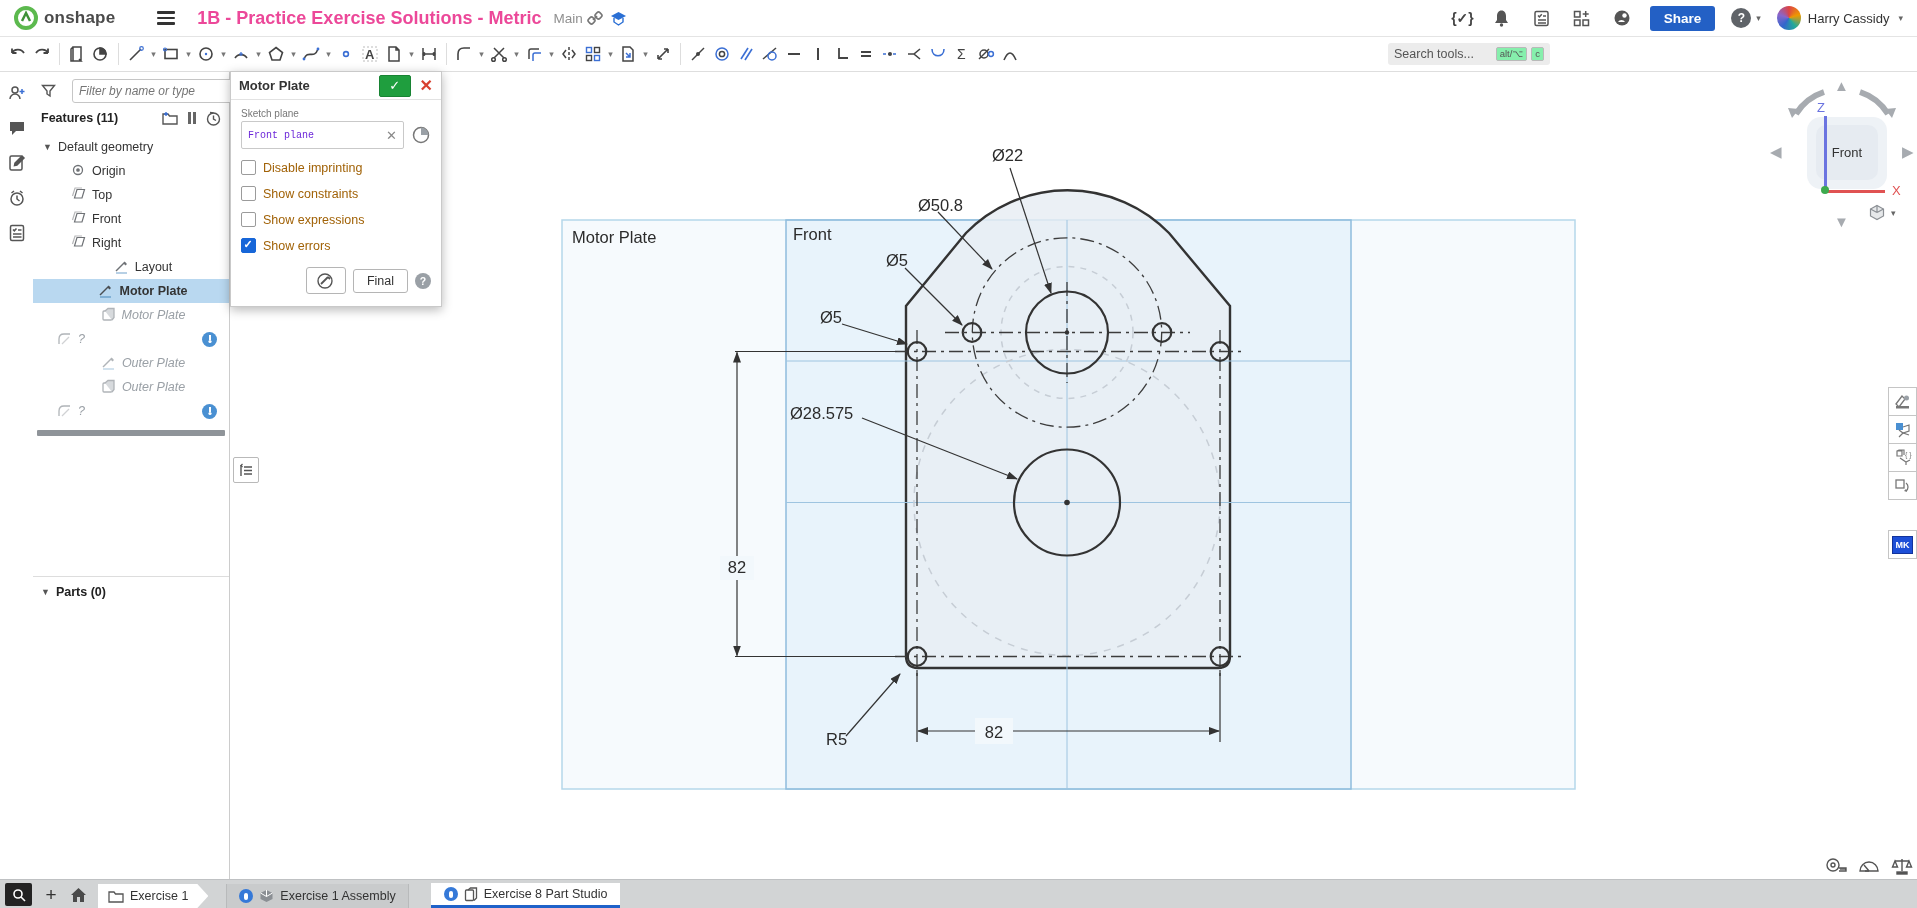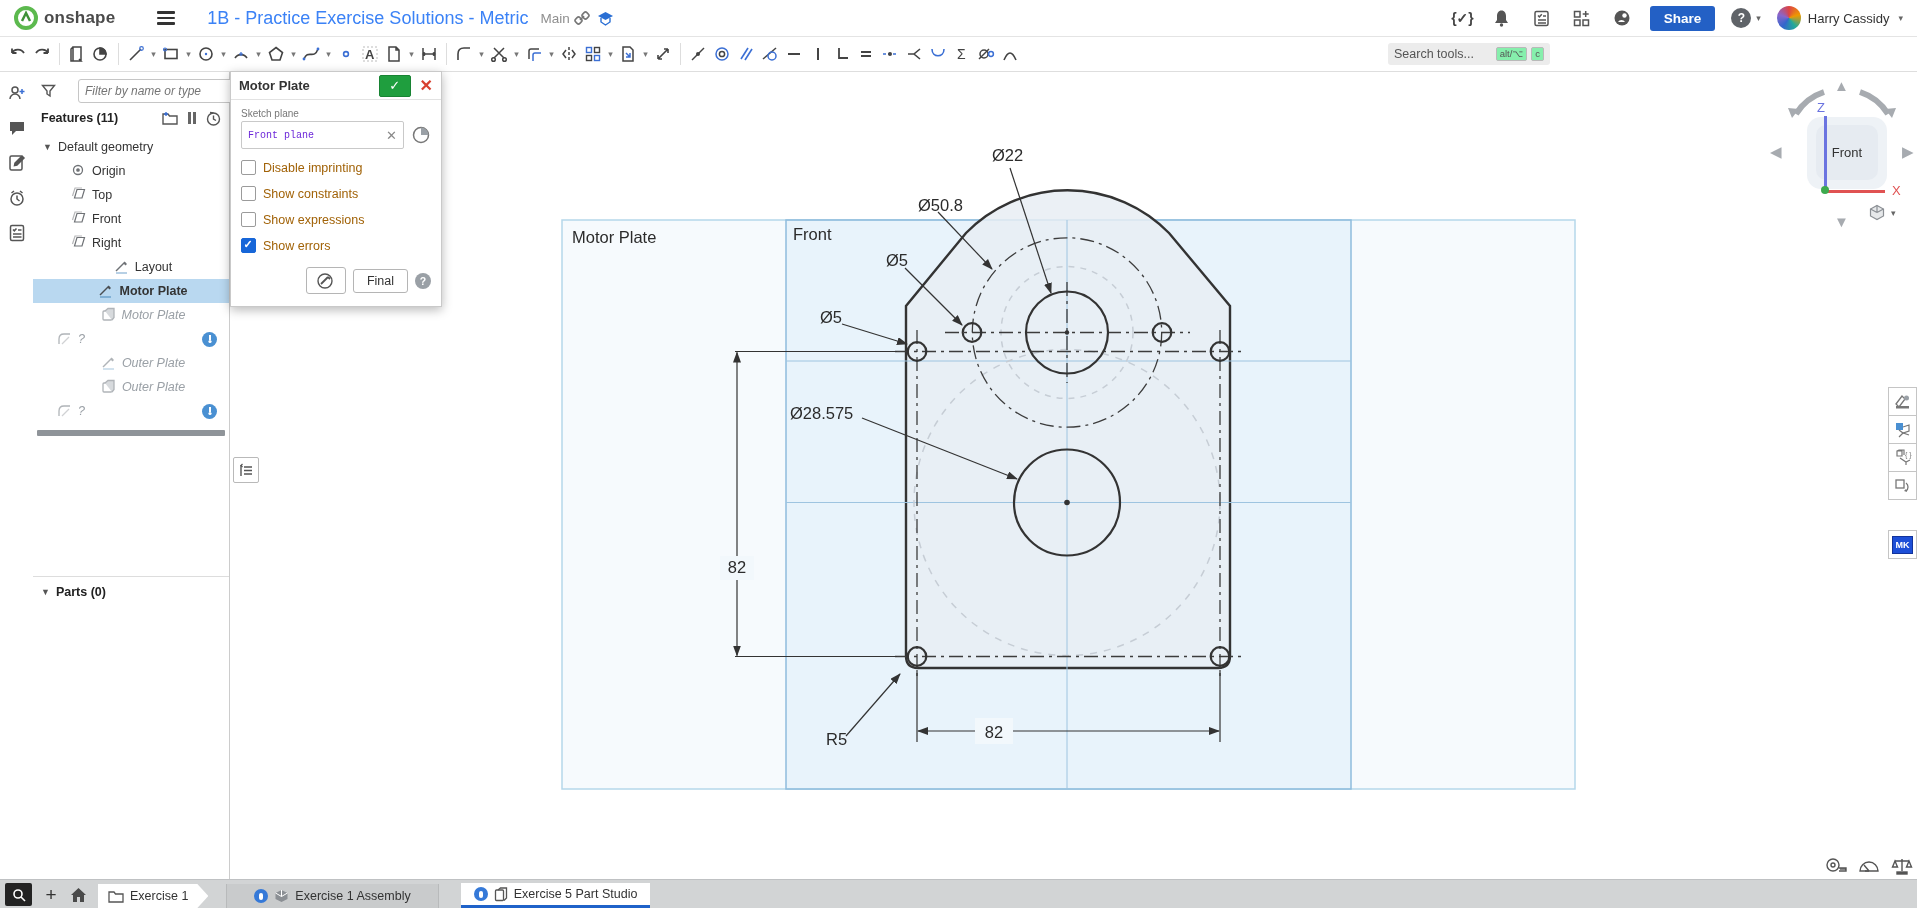--- a/index.html
+++ b/index.html
@@ -5,21 +5,21 @@
   html,body{margin:0;padding:0;background:#e9e9e9;}
   #app{position:relative;width:1917px;height:908px;background:#fff;overflow:hidden;
        font-family:"Liberation Sans",sans-serif;color:#333;}
   svg{display:block}
   
   #header{position:absolute;top:0;left:0;right:0;height:36px;background:#fff;
           border-bottom:1px solid #e4e4e4;display:flex;align-items:center;padding:0 14px;z-index:8;}
   .logo-text{font-size:17px;font-weight:700;color:#4b4b4b;margin-left:6px;letter-spacing:.2px;}
   #hamburger{margin-left:42px;display:flex;flex-direction:column;gap:3px;cursor:pointer;}
   #hamburger span{width:18px;height:2.5px;background:#333;border-radius:1px;}
-  #doc-title{margin-left:32px;font-size:18px;font-weight:400;color:#3b82f6;white-space:nowrap;}
+  #doc-title{margin-left:22px;font-size:18px;font-weight:700;color:#ec4899;white-space:nowrap;}
   #branch{margin-left:12px;font-size:13.5px;color:#8f8f8f;}
   .hicon{color:#555;display:flex;align-items:center;justify-content:center;width:24px;height:24px;}
   #header-right{margin-left:auto;display:flex;align-items:center;gap:16px;}
   #share-btn{background:#2360c5;color:#fff;font-size:13.5px;border:none;border-radius:3px;
              padding:5px 14px;font-weight:700;cursor:pointer;}
   #help-btn{width:20px;height:20px;border-radius:50%;background:#5f6368;color:#fff;font-size:12px;
             font-weight:700;display:flex;align-items:center;justify-content:center;}
   .caret{font-size:9px;color:#666;margin-left:2px;}
   #avatar{width:24px;height:24px;border-radius:50%;
           background:conic-gradient(#d44,#e90,#2a9,#36c,#86c,#d44);}
@@ -38,21 +38,21 @@
   .kbd{background:#86efac;border:1px solid #b9b9b9;border-radius:2px;font-size:9.5px;color:#555;
        padding:1px 3px;line-height:1;}
   
   #left-strip{position:absolute;top:36px;bottom:28px;left:0;width:33px;background:#fff;
               border-right:1px solid #ddd;z-index:6;display:flex;flex-direction:column;
               align-items:center;padding-top:12px;gap:15px;}
   .sicon{width:20px;height:20px;color:#555;display:flex;align-items:center;justify-content:center;cursor:pointer;}
   
   #feature-panel{position:absolute;top:71px;bottom:28px;left:33px;width:196px;background:#fff;
                  border-right:1px solid #ccc;z-index:6;font-size:12.5px;}
-  #filter-row{display:flex;align-items:center;gap:22px;padding:8px 8px 6px 8px;}
+  #filter-row{display:flex;align-items:center;gap:16px;padding:8px 8px 6px 8px;}
   #filter-input{flex:1;height:22px;border:1px solid #c6c6c6;border-radius:3px;font-style:italic;
                 font-size:12px;color:#555;padding:0 6px;font-family:"Liberation Sans",sans-serif;}
   #features-header{display:flex;align-items:flex-start;padding:2px 8px;height:22px;}
   #features-header .fh-label{font-weight:700;color:#222;}
   #features-header .fh-icons{margin-left:auto;display:flex;gap:9px;color:#555;}
   .trow{display:flex;align-items:center;height:24px;padding-left:10px;gap:5px;cursor:pointer;color:#333;}
   .trow .chev{font-size:9px;color:#555;width:10px;}
   .trow.child{padding-left:38px;}
   .trow.lvl1{padding-left:24px;justify-content:center;}
   .trow.sel{background:#b9d8f0;font-weight:700;}
@@ -122,21 +122,21 @@
            border-top:1px solid #bfc1c3;display:flex;align-items:flex-end;z-index:8;}
   #bb-search{width:27px;height:23px;margin:0 6px 2px 5px;background:#232323;border-radius:2px;
              display:flex;align-items:center;justify-content:center;cursor:pointer;}
   #bb-plus{width:26px;height:24px;font-size:19px;color:#333;display:flex;align-items:center;
            justify-content:center;margin-bottom:1px;cursor:pointer;}
   #bb-home{width:28px;height:24px;display:flex;align-items:center;justify-content:center;
            color:#4a4a4a;margin-bottom:1px;cursor:pointer;}
   .doc-tab{height:24px;display:flex;align-items:center;gap:6px;font-size:12.5px;color:#333;cursor:pointer;}
   #tab-folder{background:#fff;margin-left:6px;padding:0 20px 0 10px;
               clip-path:polygon(0 0,calc(100% - 11px) 0,100% 50%,calc(100% - 11px) 100%,0 100%);}
-  #tab-assembly{background:#c9cbcc;margin-left:18px;padding:0 27px;border-left:1px solid #b8babb;
+  #tab-assembly{background:#c9cbcc;margin-left:18px;padding:0 12px;border-left:1px solid #b8babb;
                 border-right:1px solid #b8babb;}
   #tab-partstudio{background:#fff;margin-left:22px;padding:0 13px;height:25px;
                   border-bottom:3px solid #1f62c9;box-sizing:border-box;}
   .tab-badge{width:14px;height:14px;border-radius:50%;background:#3579d8;display:flex;
              align-items:center;justify-content:center;flex:0 0 14px;}
   .tab-badge i{display:block;width:4px;height:7px;background:#fff;border-radius:2px;}
   
   #canvas-svg{position:absolute;left:0;top:0;z-index:1;}
   .dimtext{font-size:16.5px;fill:#2b2b2b;font-family:"Liberation Sans",sans-serif;}
 </style>
@@ -890,17 +890,17 @@
     <div class="doc-tab" id="tab-partstudio">
       <span class="tab-badge">
           <i></i>
         </span>
       <span>
           <svg width="14" height="15" viewBox="0 0 14 15" fill="none" stroke="#555" stroke-width="1.3">
             <rect x="1.5" y="3" width="8" height="10.5" rx="1"></rect>
             <path d="M4,3 L6.5,1 h6 v10 l-2.5,2.5"></path>
           </svg>
         </span>
-      <span>Exercise 5 Part Studio</span>
+      <span>Exercise 8 Part Studio</span>
     </div>
   </div>
 
 </div>
 
 </body></html>

